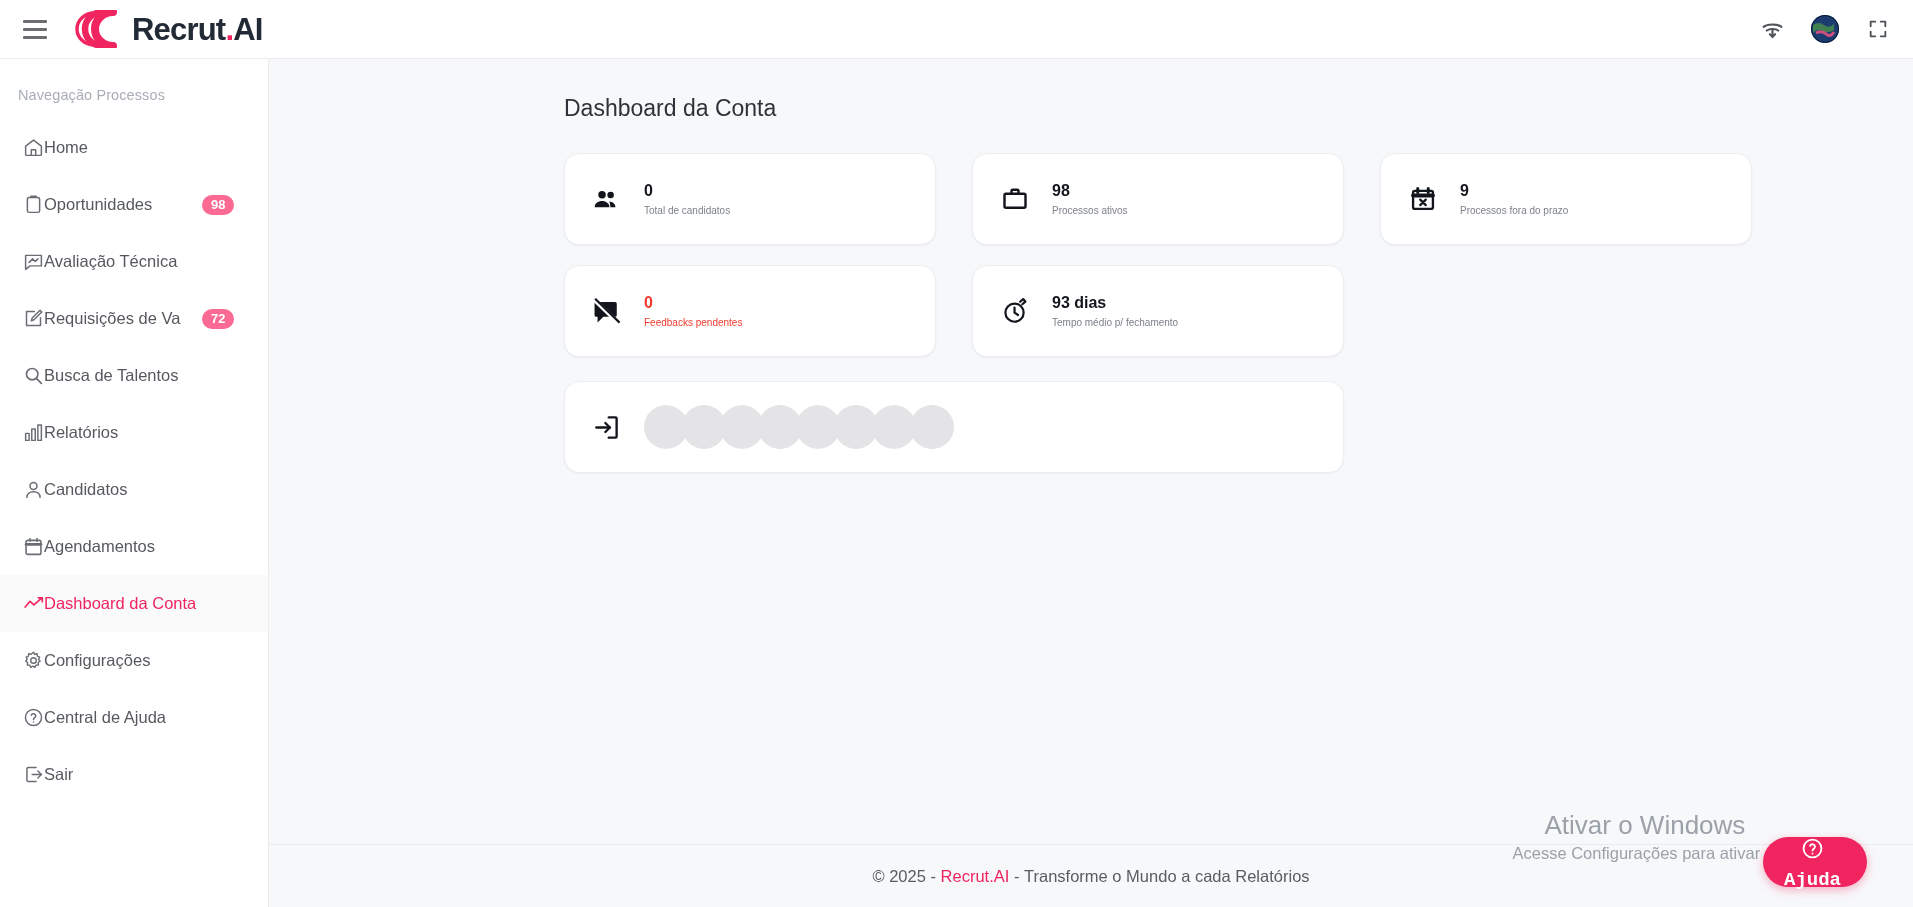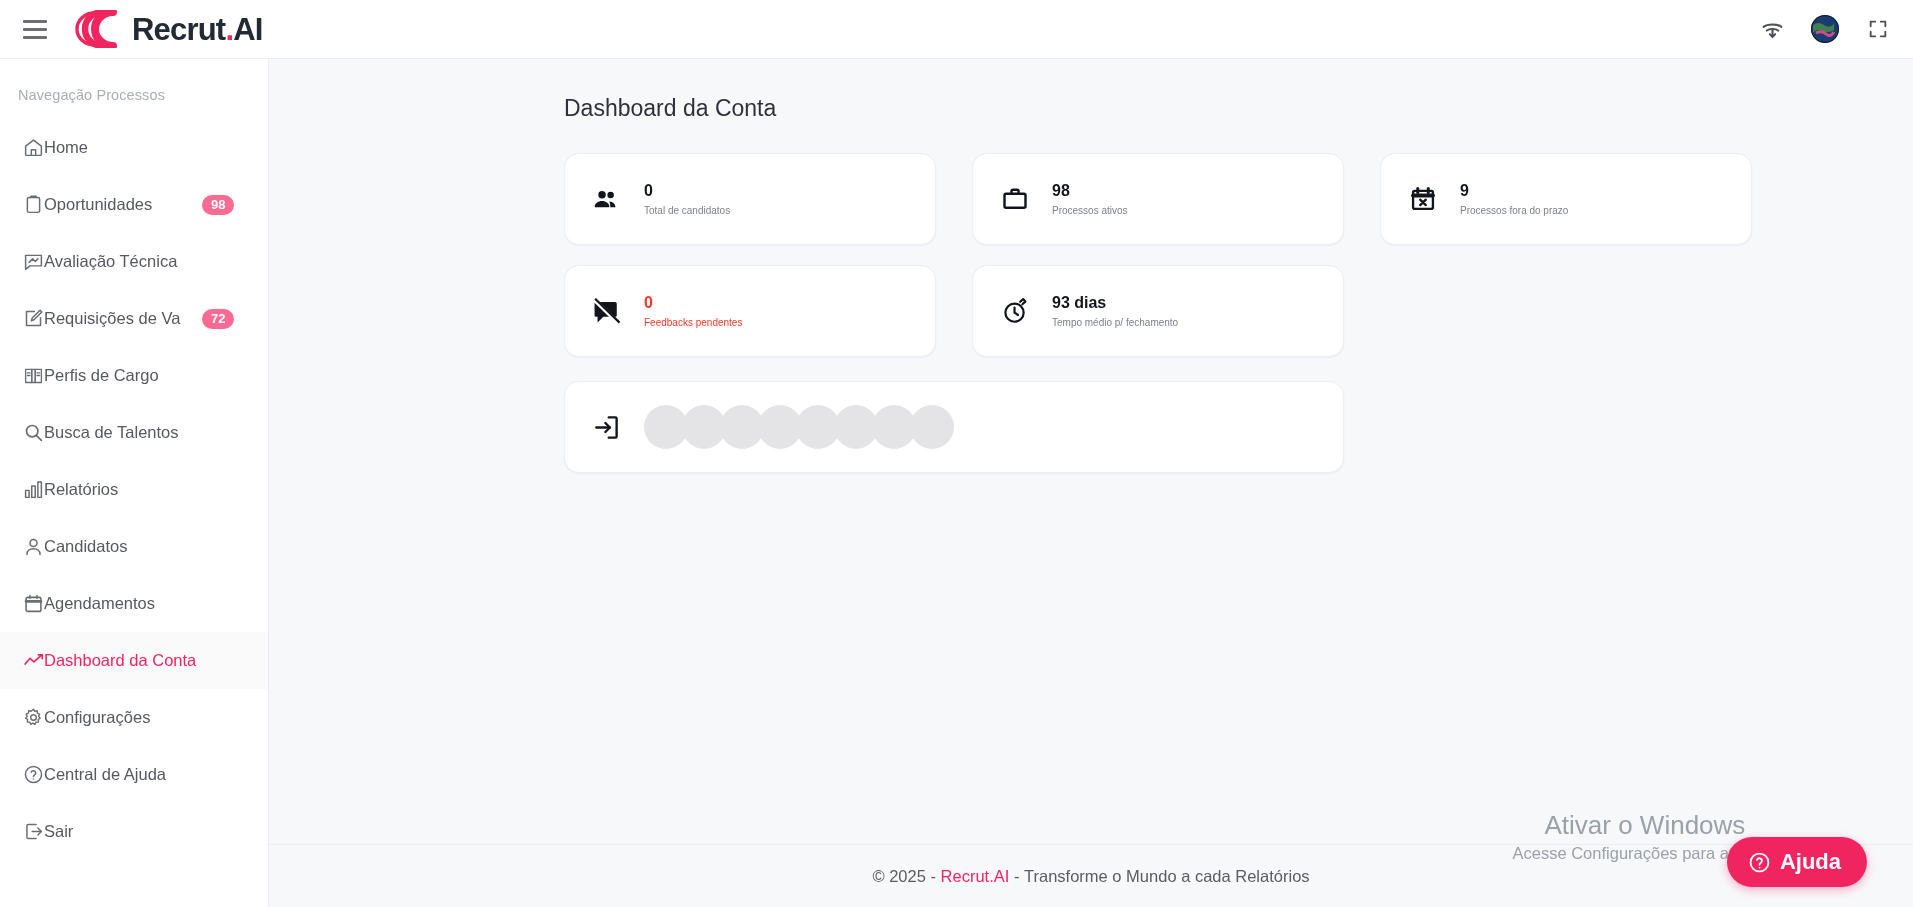--- a/index.html
+++ b/index.html
@@ -250,27 +250,28 @@
     right: 46px;
     bottom: 20px;
     height: 50px;
     border-radius: 999px;
     background: #f0245f;
     color: #ffffff;
     display: flex;
     align-items: center;
     gap: 9px;
     padding: 0 26px 0 21px;
-    font-size: 22px;
+    font-size: 19px;
     font-weight: 700;
     cursor: pointer;
     border: none;
     z-index: 30;
     box-shadow: 0 3px 10px rgba(240,36,95,.35);
-    font-family: Liberation Sans, sans-serif;
+    font-family: Liberation Mono, monospace;
+    flex-direction: column;
   }
 </style>
 </head>
 <body>
 
 <div class="app">
 
   <div class="topbar">
     <button class="hamburger">
       <span></span>
@@ -359,30 +360,20 @@
         <span class="nic">
           <svg width="21" height="21" viewBox="0 0 24 24" fill="none" stroke="currentColor" stroke-width="1.7" stroke-linecap="round" stroke-linejoin="round">
             <path d="M4 4 h9 M4 4 v16 h16 v-9"></path>
             <path d="M19.5 2.5 l2 2 -9 9 -3 1 1 -3 z"></path>
           </svg>
         </span>
         <span>Requisições de Va</span>
         <span class="nav-badge">72</span>
       </a>
 
-      <a class="nav-item">
-        <span class="nic">
-          <svg width="21" height="21" viewBox="0 0 24 24" fill="none" stroke="currentColor" stroke-width="1.5" stroke-linecap="round" stroke-linejoin="round">
-            <path d="M3 5 h7 v15 H3 z M14 5 h7 v15 h-7 z"></path>
-            <path d="M10 5 h4 v15 h-4 z"></path>
-            <path d="M5 9 h3 M5 12 h3 M16 9 h3 M16 12 h3"></path>
-          </svg>
-        </span>
-        <span>Perfis de Cargo</span>
-      </a>
 
       <a class="nav-item">
         <span class="nic">
           <svg width="21" height="21" viewBox="0 0 24 24" fill="none" stroke="currentColor" stroke-width="1.9" stroke-linecap="round">
             <circle cx="10.5" cy="10.5" r="6.5"></circle>
               <path d="M15.5 15.5 L21 21"></path>
           </svg>
         </span>
         <span>Busca de Talentos</span>
       </a>

